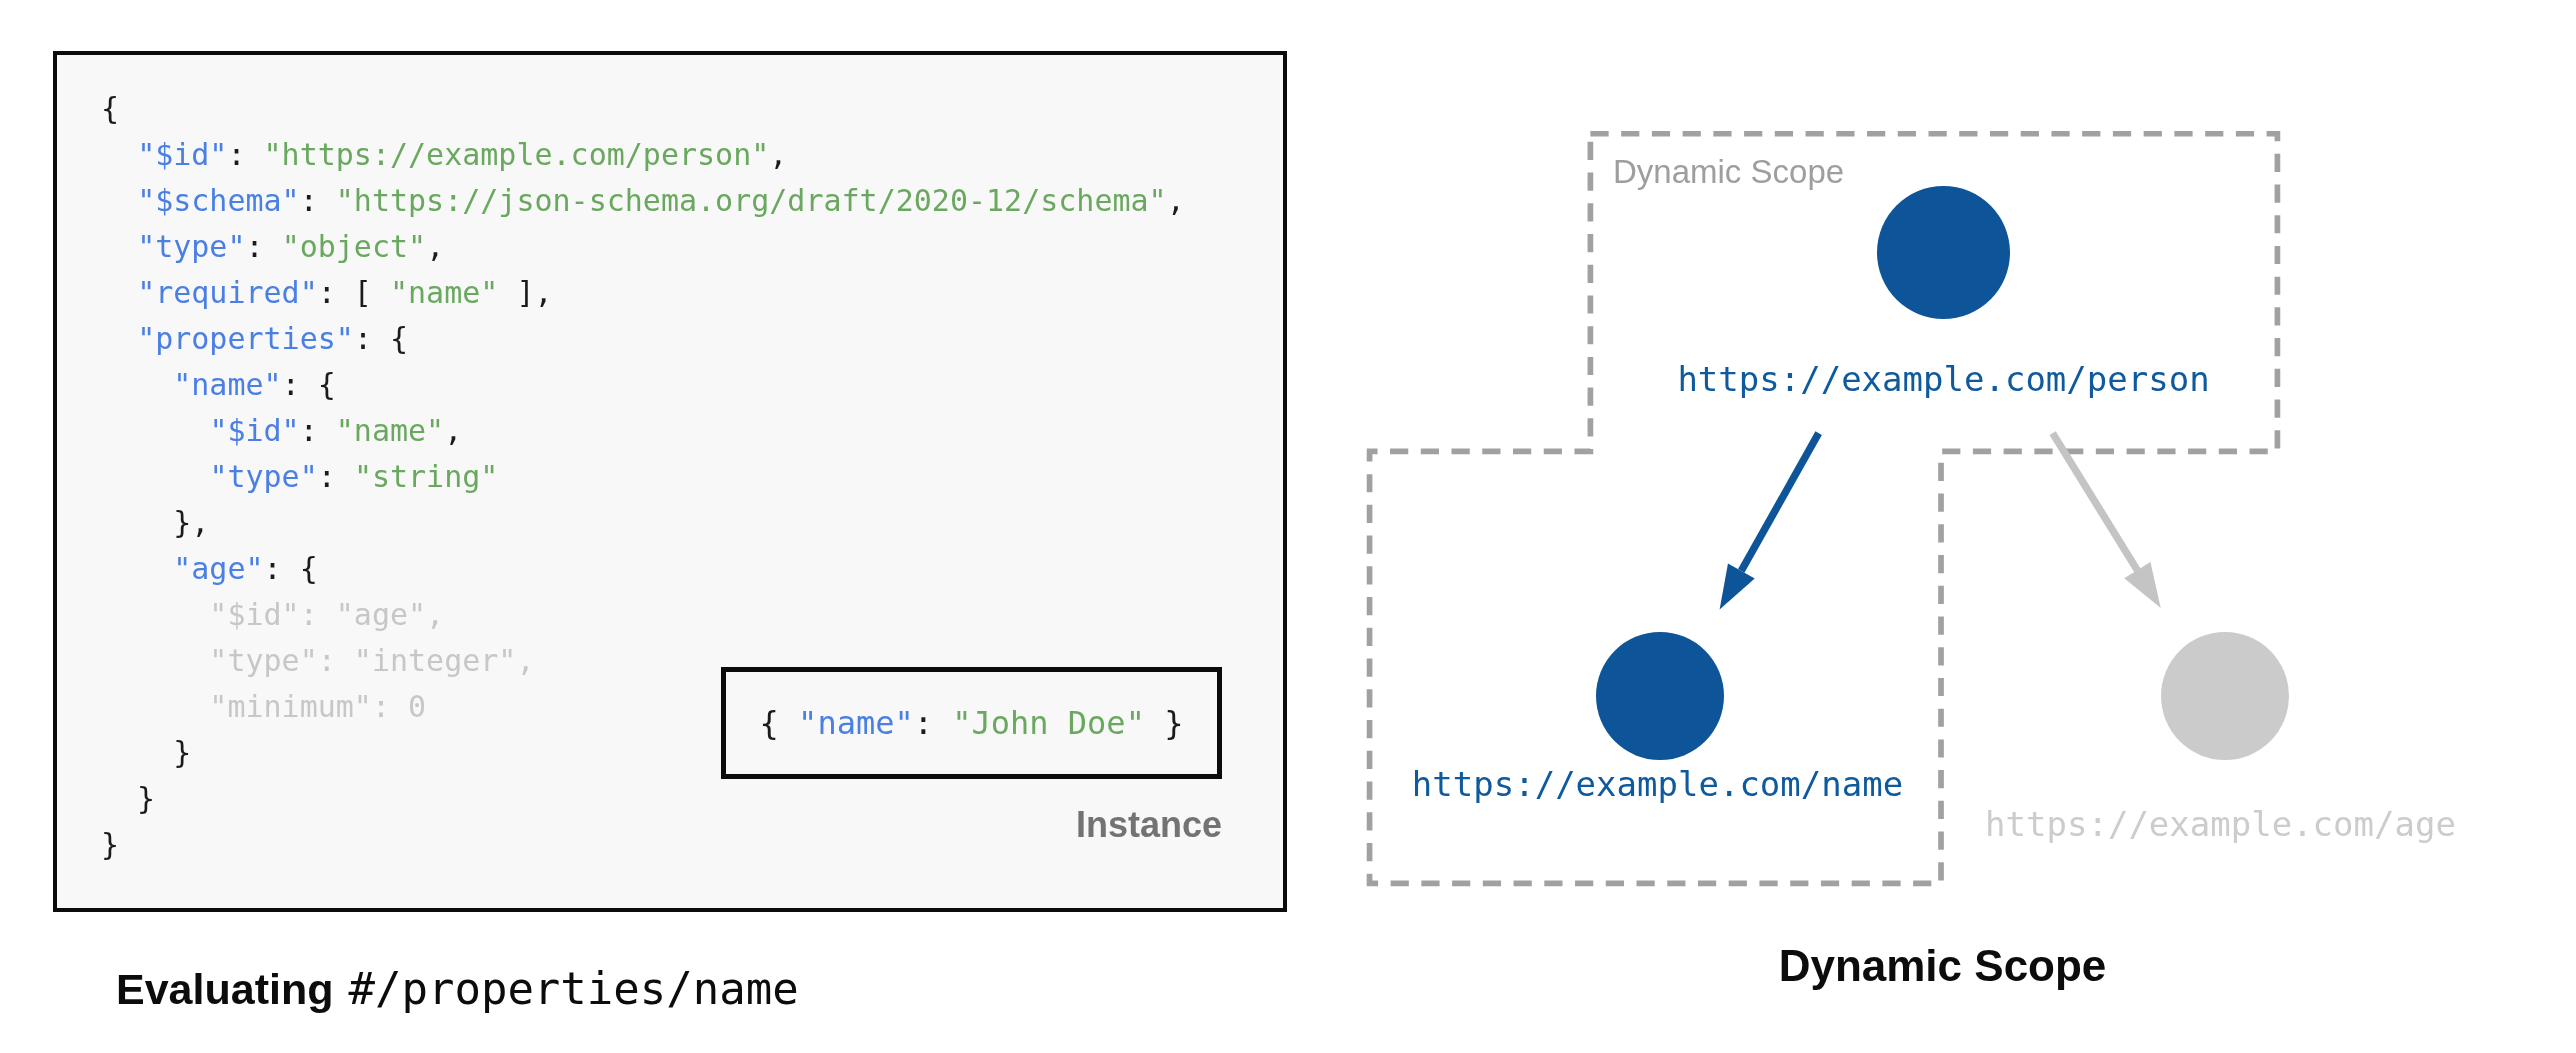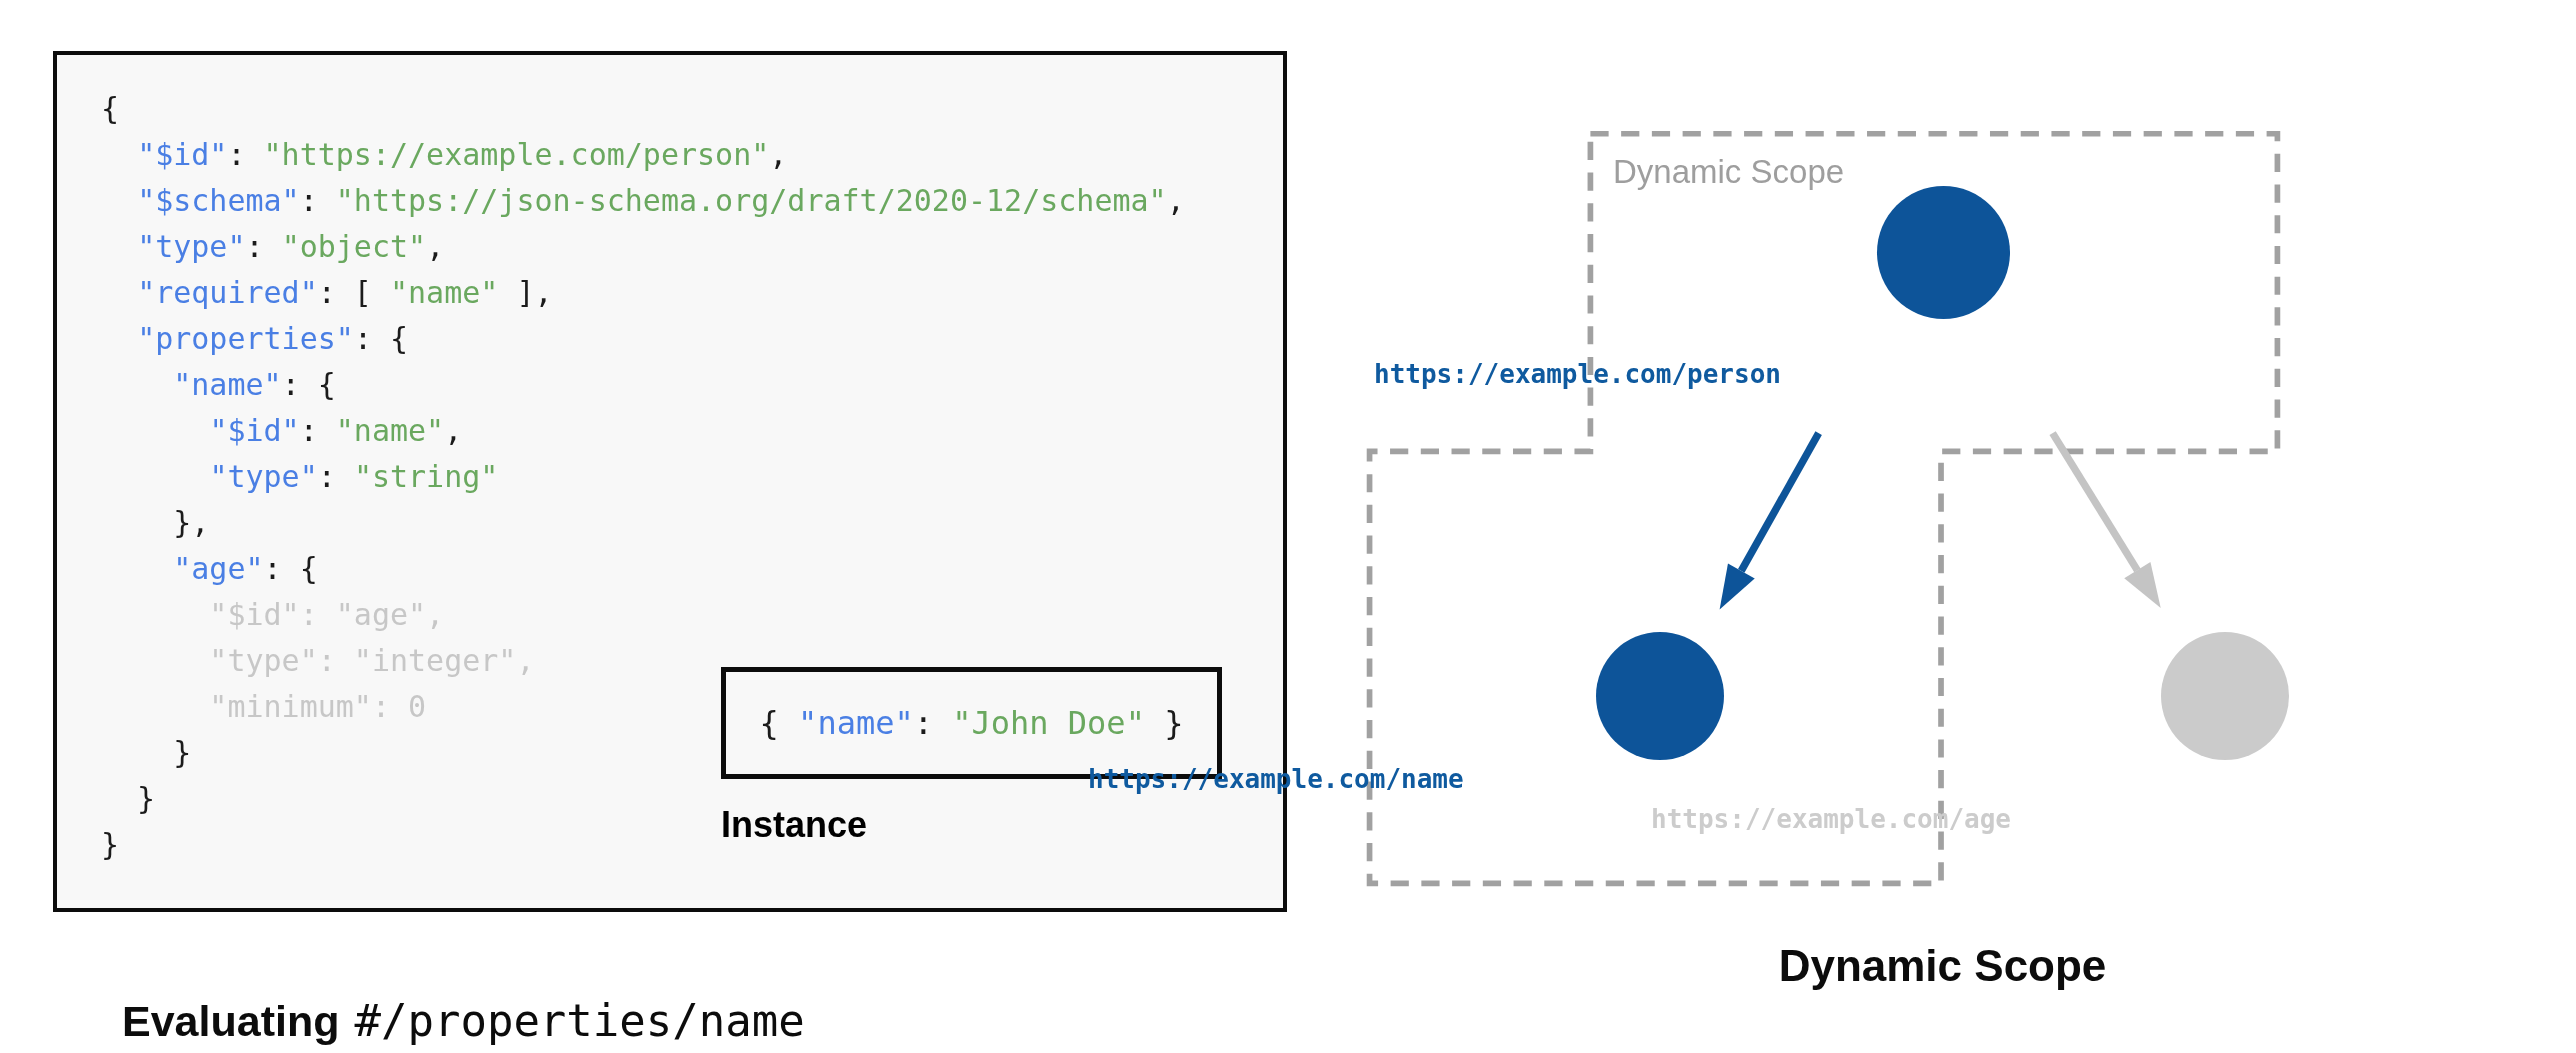--- a/index.html
+++ b/index.html
@@ -31,40 +31,40 @@
   .c-s{color:var(--string-green);}
   .c-d{color:var(--dim);}
 
   .instance-box{
     position:absolute;left:664px;top:612px;width:501px;height:112px;  
     background:var(--box-bg);border:5.7px solid #0c0c0c;
     display:flex;align-items:center;justify-content:center;
   }
   .instance-code{white-space:pre;font-size:32px;}
   .instance-label{
-    position:absolute;left:664px;top:749px;width:501px;text-align:left;
-    font-size:36px;font-weight:bold;color:#000000;
+    position:absolute;left:664px;top:749px;width:501px;text-align:right;
+    font-size:36px;font-weight:bold;color:#737373;
   }
   .caption-left{
-    position:absolute;left:122px;top:963px;font-size:43px;color:#0c0c0c;white-space:nowrap;margin-top:32px;
+    position:absolute;left:116px;top:963px;font-size:43px;color:#0c0c0c;white-space:nowrap;
   }
   .caption-left .cap-bold{font-weight:bold;}
   .caption-left .cap-mono{font-size:44px;margin-left:15px;font-weight:normal;}
 
   
   .scope-svg{position:absolute;left:1355px;top:0;width:1221px;height:1053px;}
   .node{position:absolute;border-radius:50%;}
   .node-person{left:1877px;top:186px;width:133px;height:133px;background:var(--node-blue);}
   .node-name{left:1596px;top:632px;width:128px;height:128px;background:var(--node-blue);}
   .node-age{left:2161px;top:632px;width:128px;height:128px;background:var(--node-gray);}
 
   .scope-label{
     position:absolute;left:1613px;top:153px;font-size:33px;color:#9e9e9e;white-space:nowrap;
   }
-  .url{position:absolute;width:1139px;text-align:left;font-size:26px;white-space:nowrap;font-weight:bold;}
+  .url{position:absolute;width:1139px;text-align:center;font-size:34px;white-space:nowrap;}
   .url-person{left:1374px;top:359px;color:var(--url-blue);}
   .url-name{left:1088px;top:764px;color:var(--url-blue);}
   .url-age{left:1651px;top:804px;color:var(--url-gray);}
   .caption-right{
     position:absolute;left:1373px;top:941px;width:1139px;text-align:center;
     font-size:44px;font-weight:bold;color:#0c0c0c;white-space:nowrap;
   }
 </style>
 </head>
 <body>

